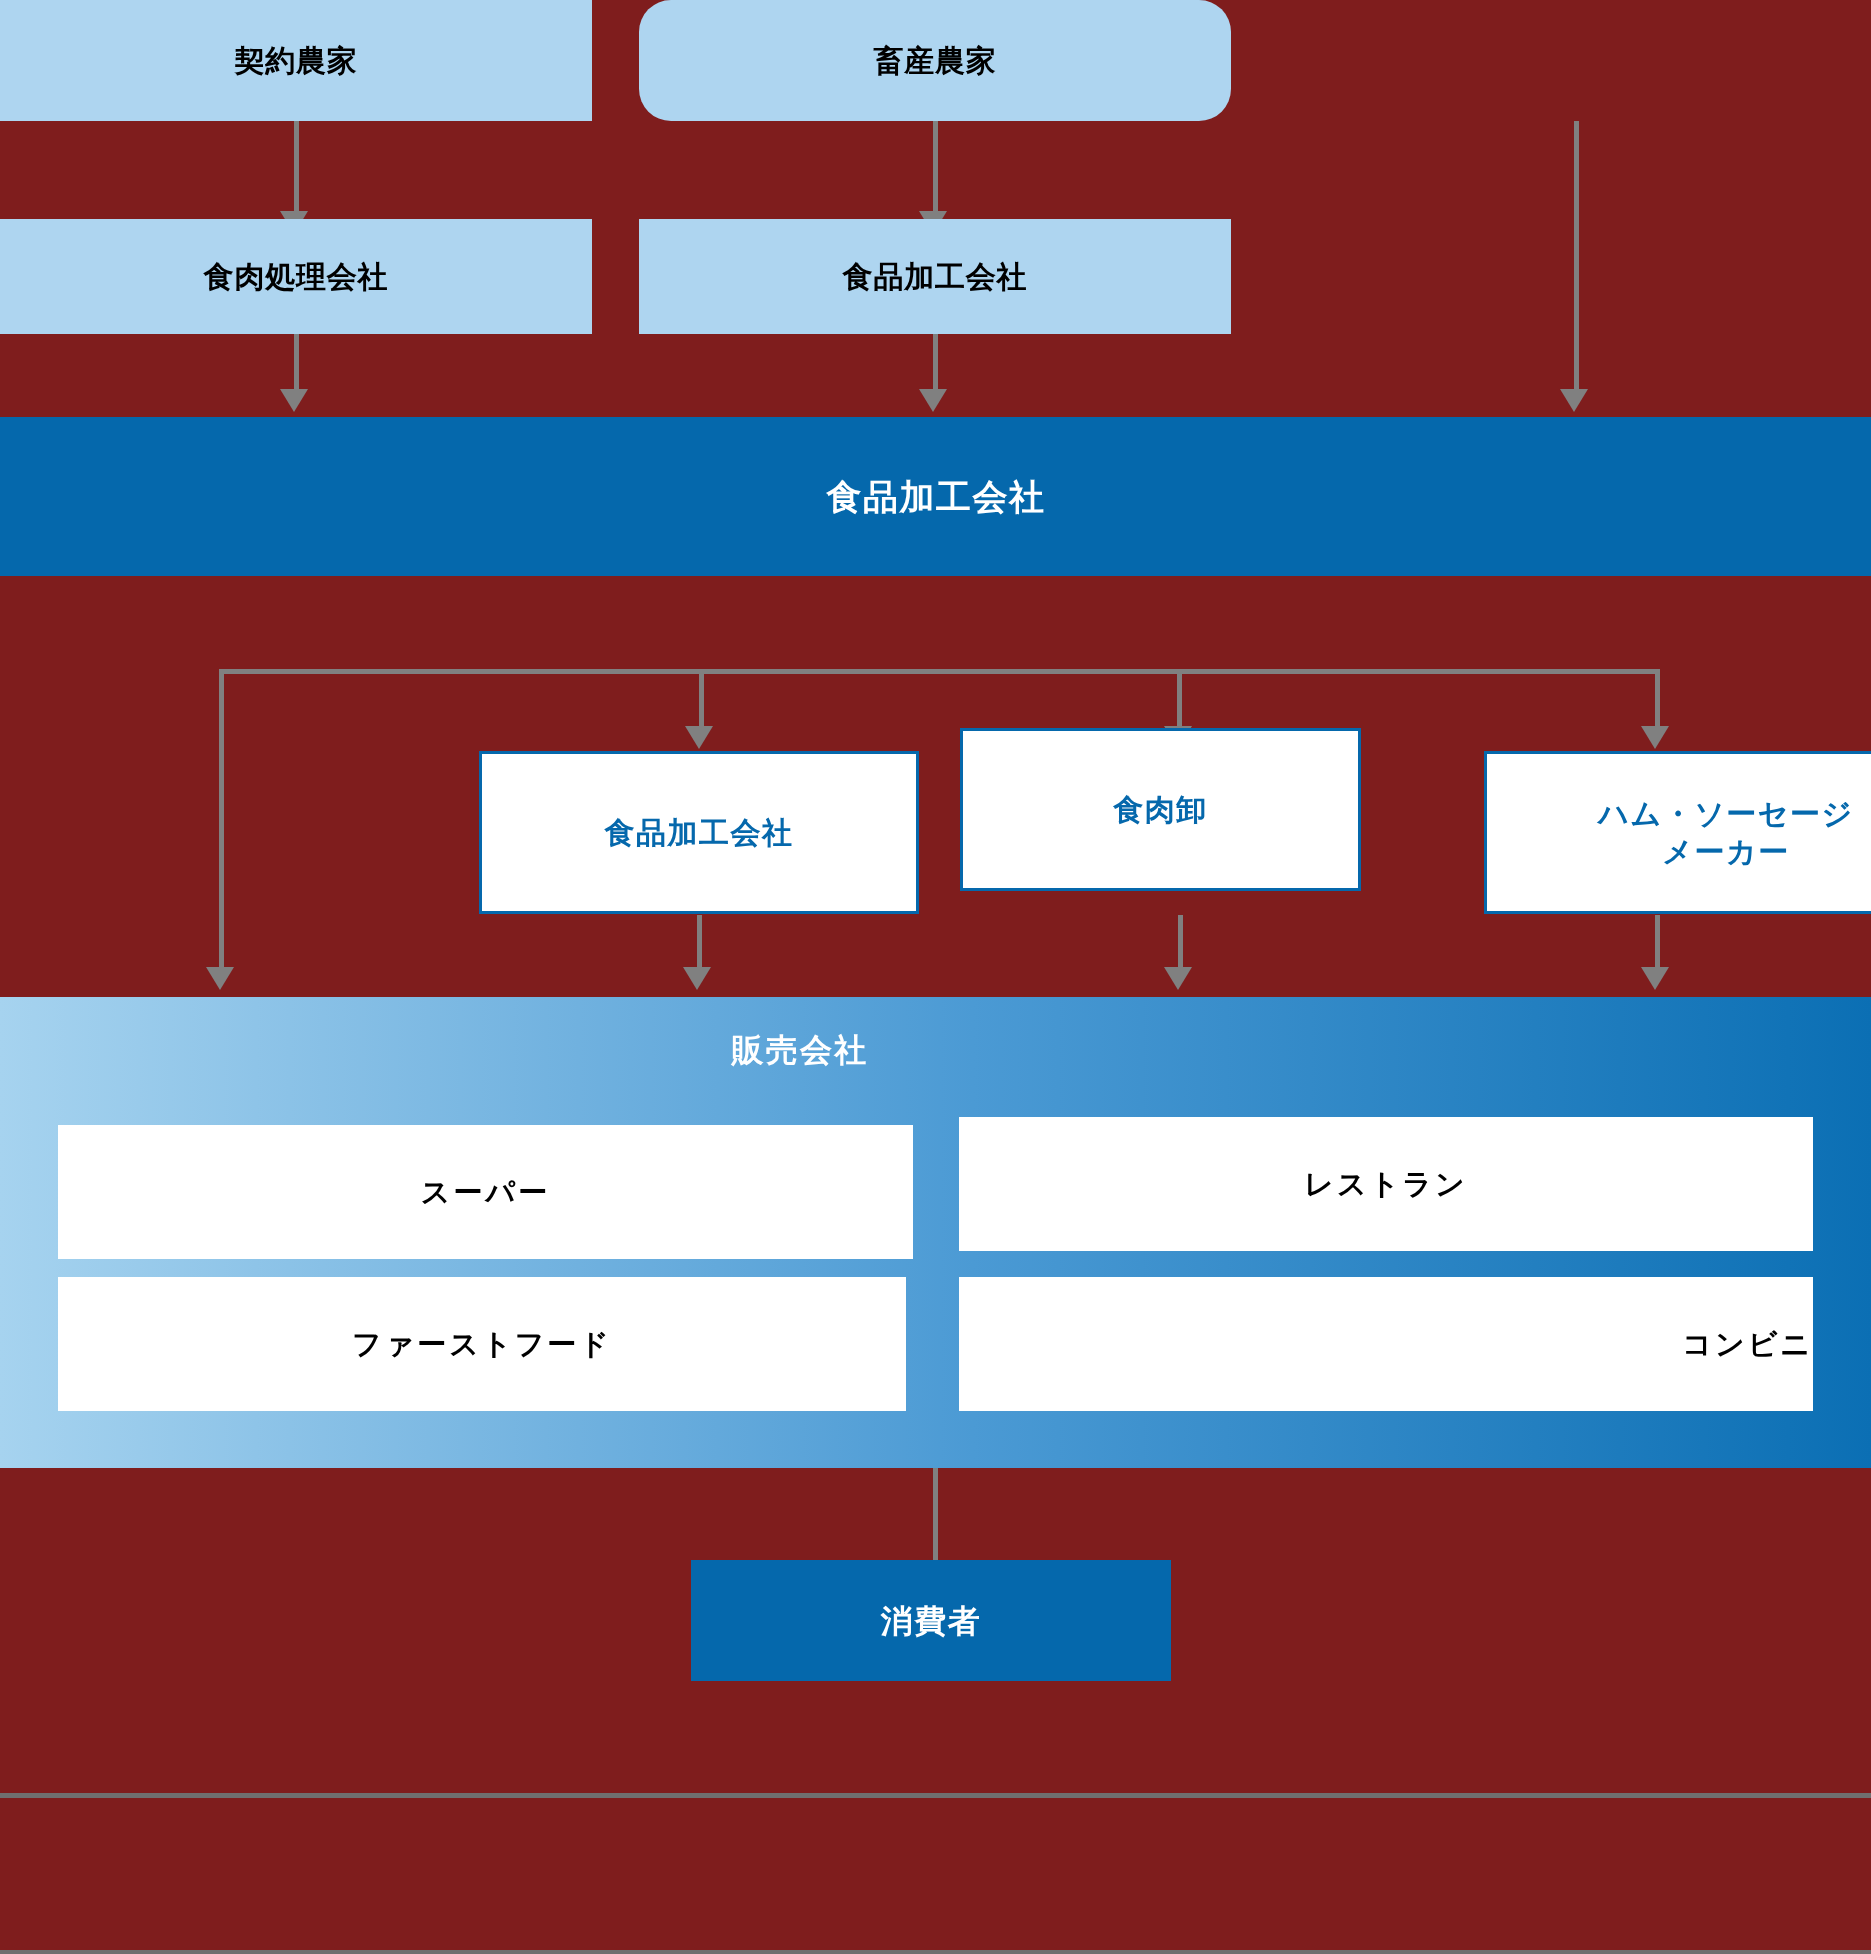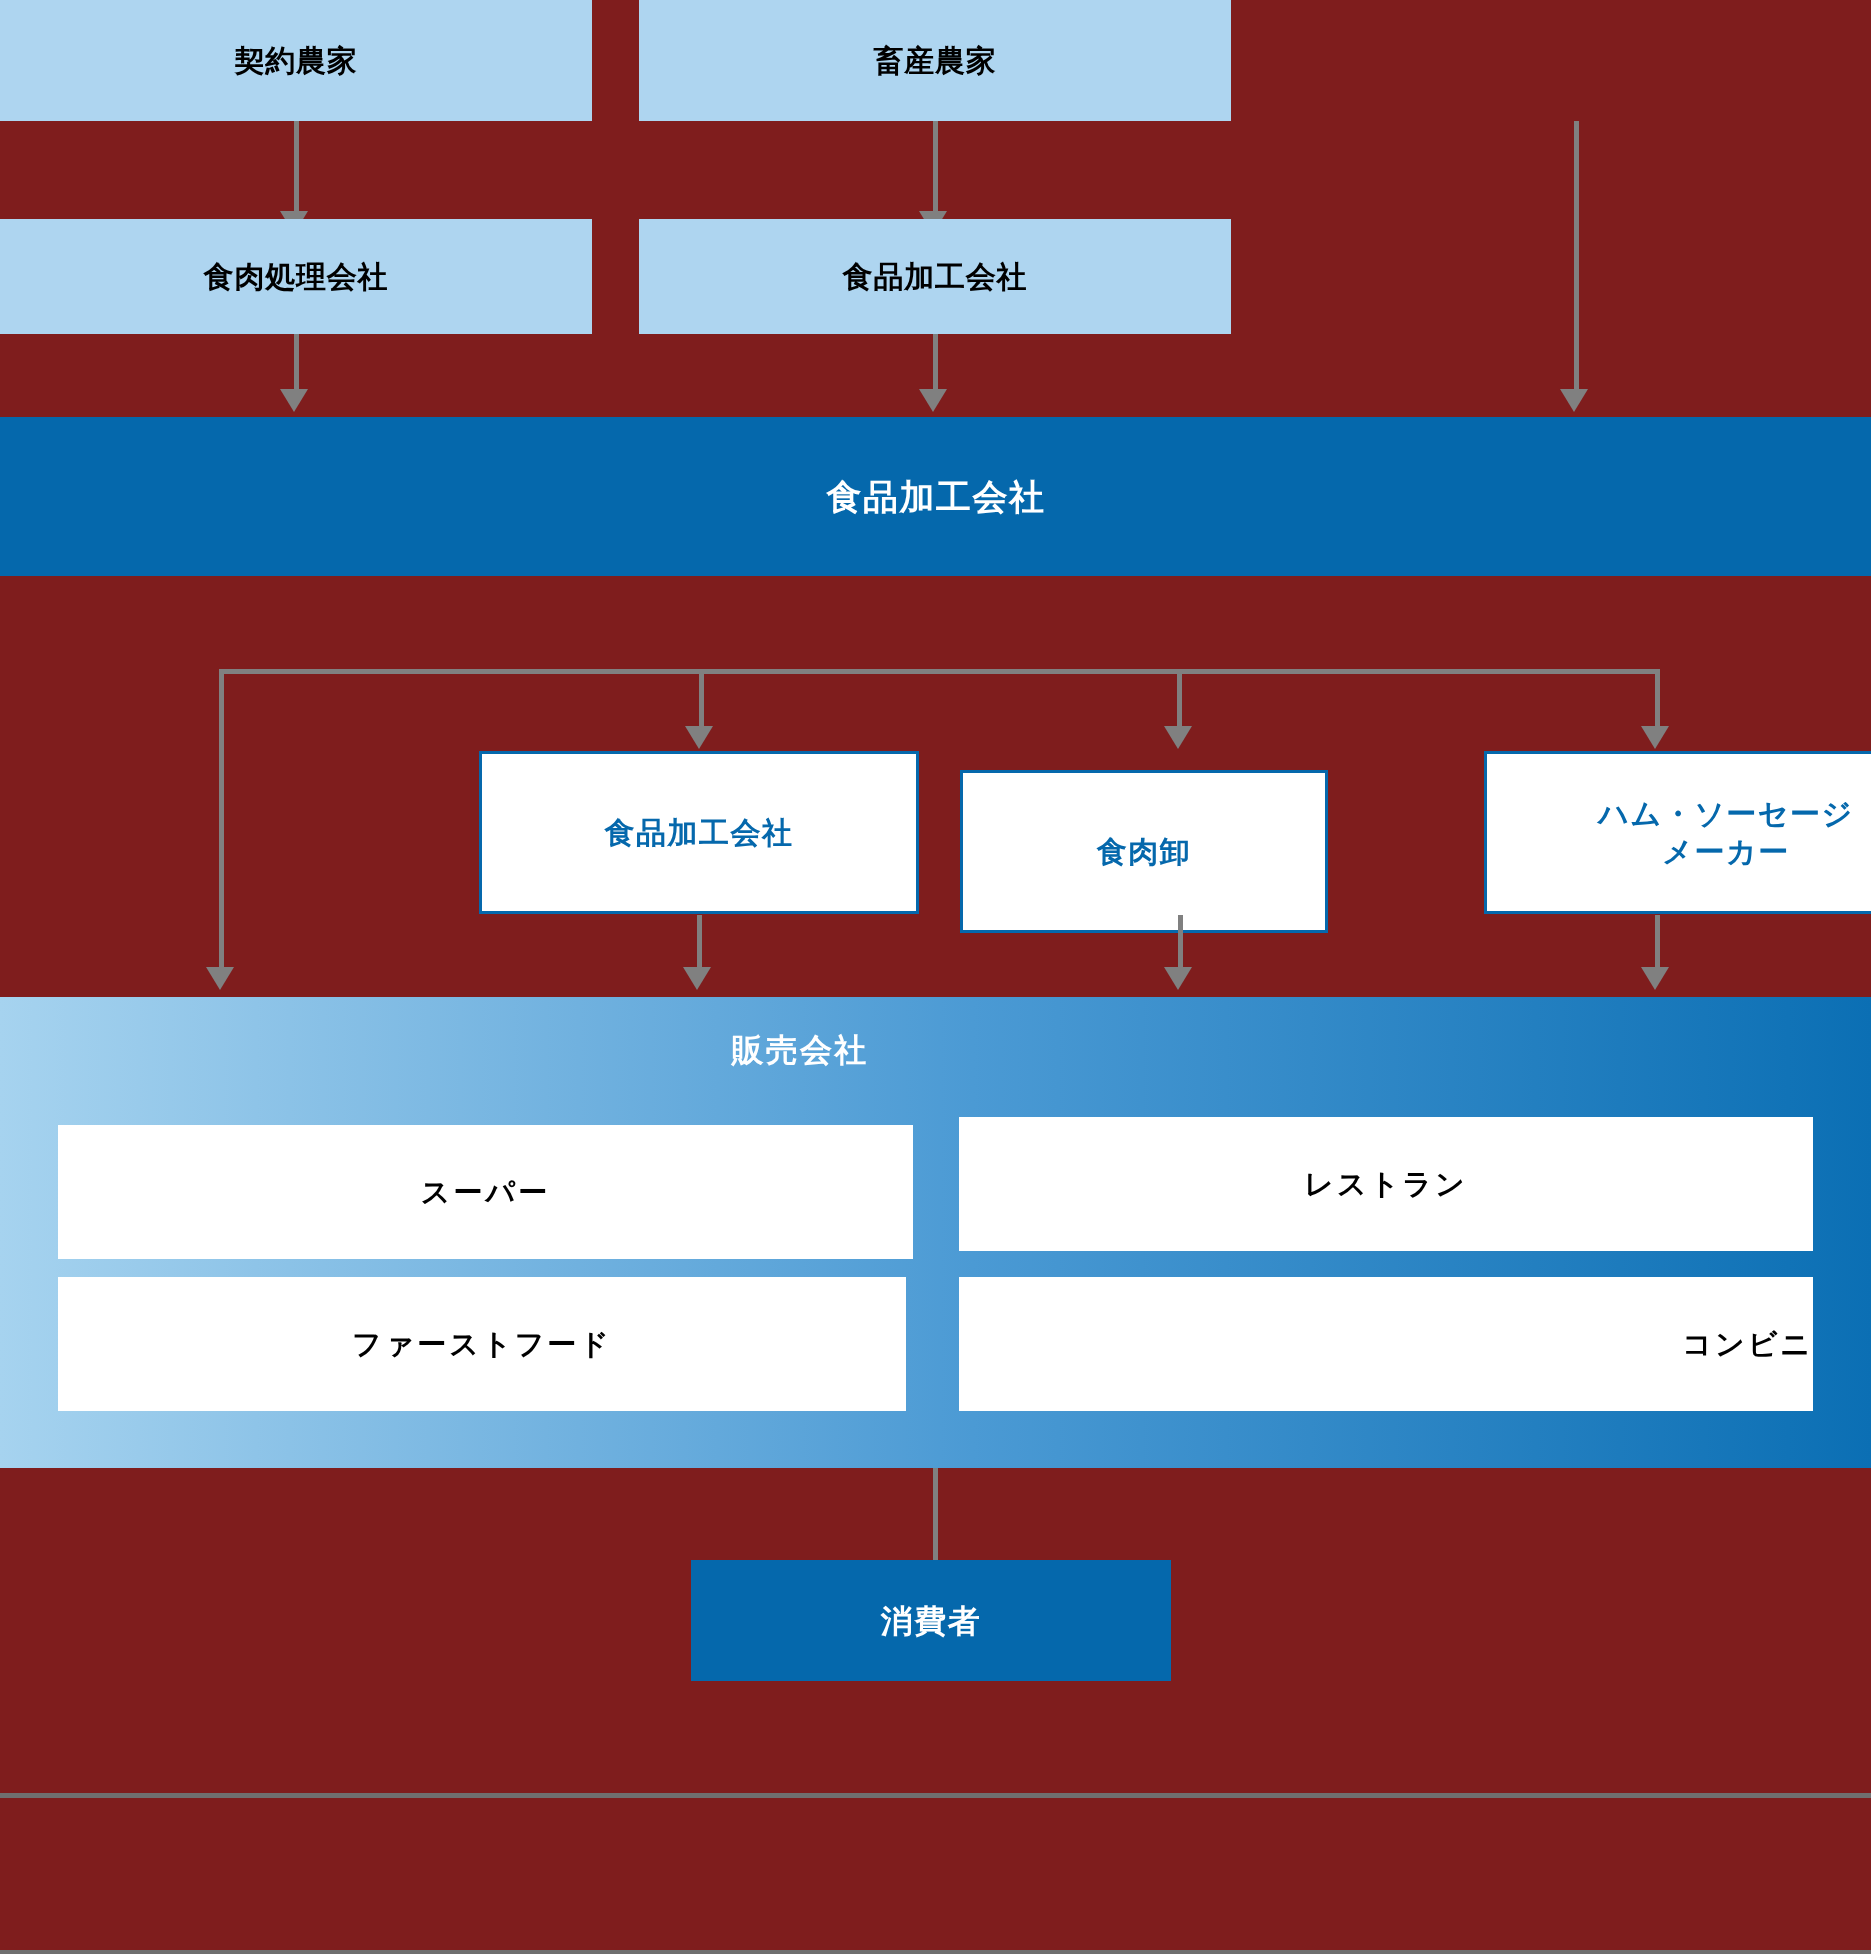--- a/index.html
+++ b/index.html
@@ -110,21 +110,21 @@
 </style>
 </head>
 <body>
 
 <div id="stage">
 
   <div class="box box-light" style="left:0px; top:0px; width:592px; height:121px;">
     <span>契約農家</span>
   </div>
 
-  <div class="box box-light" style="left:639px; top:0px; width:592px; height:121px;">
+  <div class="box box-light" style="left:639px; top:0px; width:592px; height:121px;border-radius:32px;">
     <span>畜産農家</span>
   </div>
 
 
   <div class="vline" style="left:294px; top:121px; height:97px;"></div>
   <div class="arrowhead" style="left:280px; top:211px;"></div>
 
   <div class="vline" style="left:933px; top:121px; height:97px;"></div>
   <div class="arrowhead" style="left:919px; top:211px;"></div>
 
@@ -160,21 +160,21 @@
   <div class="vline" style="left:1177px; top:669px; height:62px;"></div>
   <div class="arrowhead" style="left:1164px; top:726px;"></div>
 
   <div class="vline" style="left:1655px; top:669px; height:62px;"></div>
   <div class="arrowhead" style="left:1641px; top:726px;"></div>
 
   <div class="box box-outline" style="left:479px; top:751px; width:440px; height:163px;">
     <span>食品加工会社</span>
   </div>
 
-  <div class="box box-outline" style="left:960px; top:770px; width:368px; height:163px;">
+  <div class="box box-outline" style="left:960px; top:728px; width:401px; height:163px;">
     <span>食肉卸</span>
   </div>
 
   <div class="box box-outline two-line" style="left:1436px; top:751px; width:436px; height:163px;">
     <span class="two-line">ハム・ソーセージ
 メーカー</span>
   </div>
 
   <div class="vline" style="left:697px; top:915px; height:58px;"></div>
   <div class="arrowhead" style="left:683px; top:967px;"></div>

